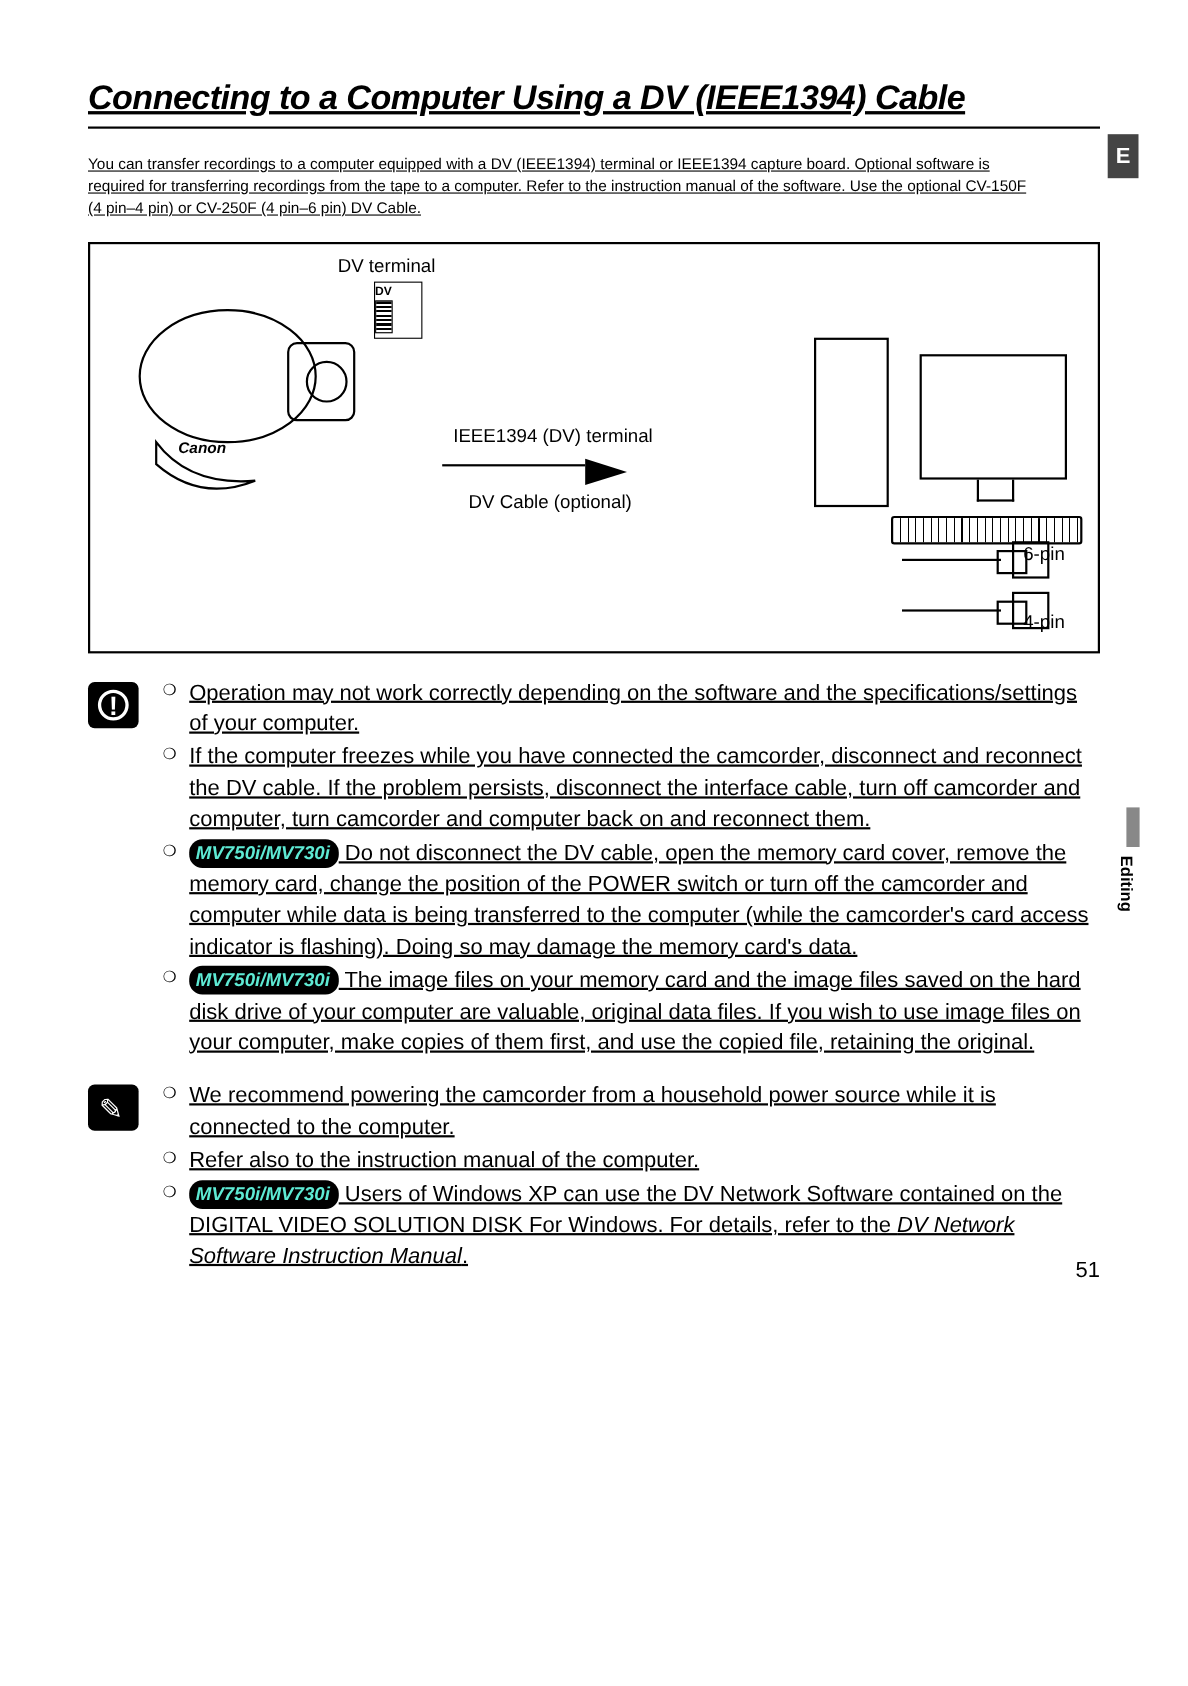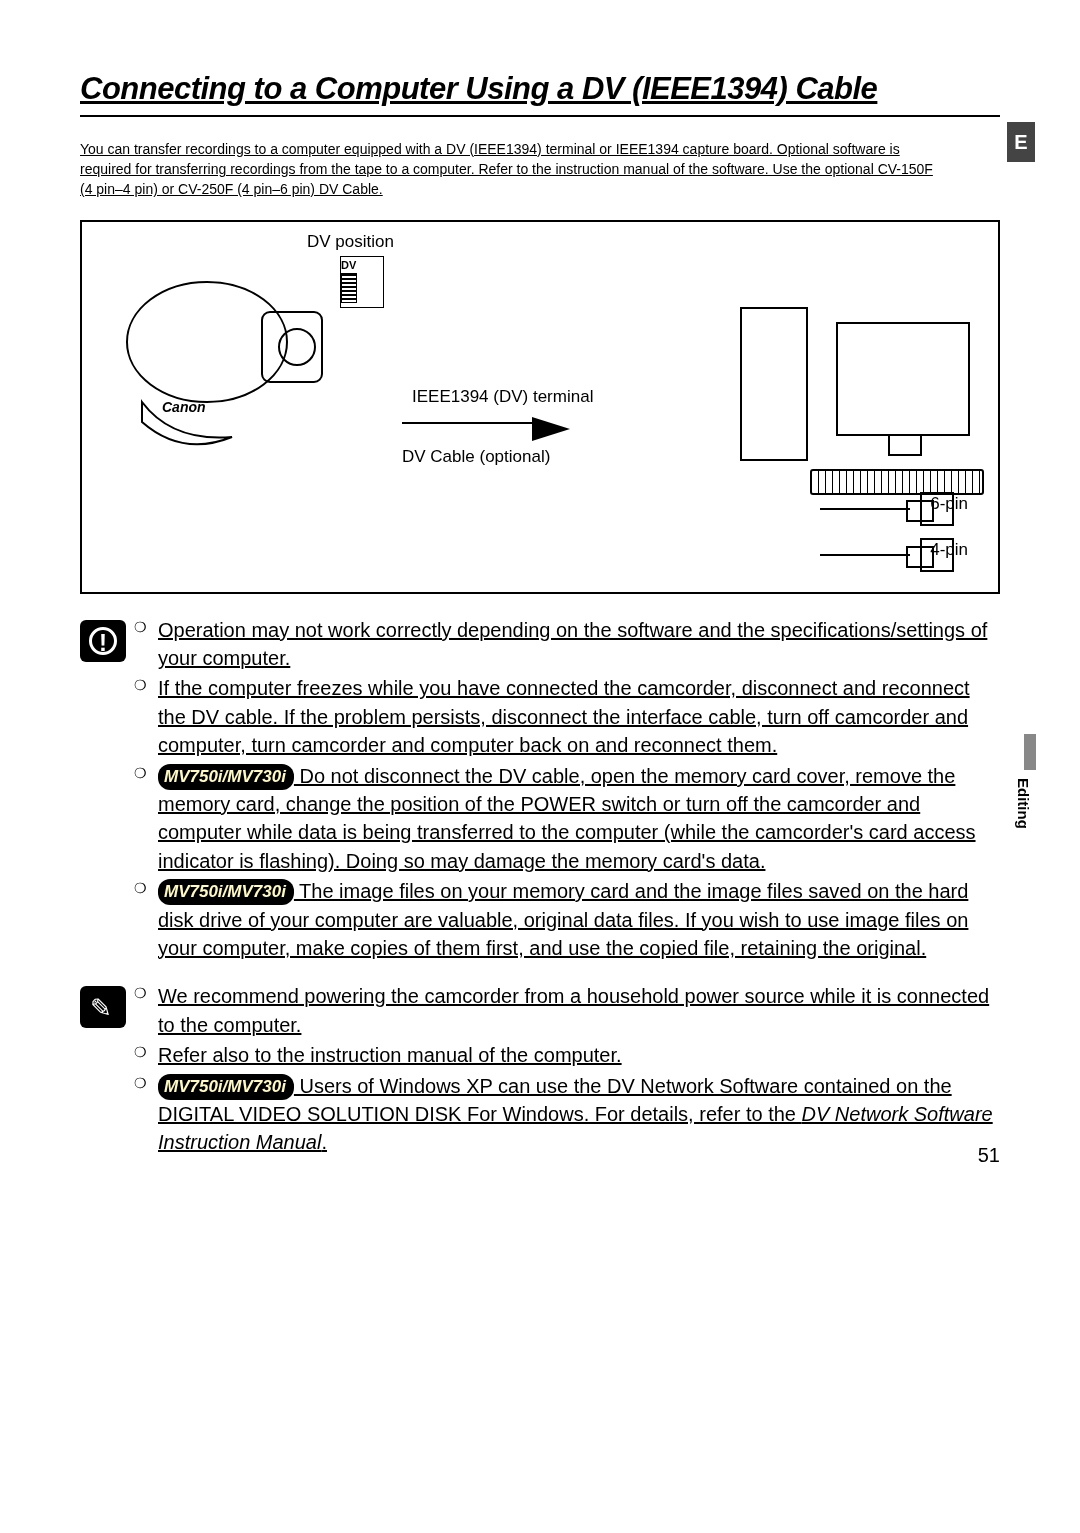--- a/index.html
+++ b/index.html
@@ -68,42 +68,42 @@
     margin-bottom: 22px;
     position: relative;
     font-size: 17px;
   }
   .diagram .label { position: absolute; }
   .dvterm { left: 225px; top: 10px; }
   .dvbox { position:absolute; left:258px; top:34px; border:1.5px solid #000; width:42px; height:50px; display:flex; flex-direction:column; align-items:flex-start; }
   .dvbox .dvtxt{font-size:11px;font-weight:bold;margin-top:2px;}
   .dvbox .port{width:14px;height:28px;border:1px solid #000;margin-top:2px;background:repeating-linear-gradient(#000,#000 2px,#fff 2px,#fff 4px);}
   .ieee { left: 330px; top: 165px; }
-  .dvcable { left: 320px; top: 225px; }
+  .dvcable { left: 344px; top: 225px; }
   .pin6 { right: 30px; top: 272px; }
-  .pin4 { right: 30px; top: 318px; text-align: center; }
+  .pin4 { right: 30px; top: 334px; text-align: center; }
   .camcorder {
     position: absolute; left: 30px; top: 40px; width: 250px; height: 195px;
   }
   .computer { position:absolute; right:28px; top:85px; width:230px; height:160px; }
   .monitor { position:absolute; right:0; top:15px; width:130px; height:110px; border:2px solid #000; }
   .monitor:after{content:"";position:absolute;bottom:-22px;left:50px;width:30px;height:18px;border:2px solid #000;border-top:none;}
   .tower { position:absolute; left:0; top:0; width:64px; height:150px; border:2px solid #000; }
   .keyboard{position:absolute; left:70px; bottom:-28px; width:170px; height:22px; border:2px solid #000; border-radius:3px; background:repeating-linear-gradient(90deg,#fff,#fff 6px,#000 6px,#000 7px);}
   .arrow { position:absolute; left:450px; top:195px; width:0; height:0; border-top:12px solid transparent; border-bottom:12px solid transparent; border-left:38px solid #000;}
   .cable-wiggle{position:absolute;left:320px;top:200px;width:130px;height:2px;background:#000;}
   .connector-row{position:absolute;right:28px;display:flex;align-items:center;gap:10px;}
   .conn1{top:270px;width:150px;}
   .conn2{top:316px;width:150px;}
   .conn-plug{width:90px;height:2px;background:#000;position:relative;}
   .conn-plug:after{content:"";position:absolute;right:-24px;top:-8px;width:24px;height:18px;border:2px solid #000;}
   .conn-port{width:30px;height:30px;border:2px solid #000;}
   .note-block {
     display: flex;
-    gap: 8px;
+    gap: 22px;
     margin-bottom: 18px;
     font-size: 20px;
     line-height: 1.42;
   }
   .note-icon {
     width: 46px;
     height: 42px;
     flex-shrink: 0;
     margin-top: 4px;
   }
@@ -156,21 +156,21 @@
   .note-list li:before {
     content: "❍";
     position: absolute;
     left: 0;
     top: 2px;
     font-size: 14px;
   }
   .model-badge {
     display: inline-block;
     background: #000;
-    color: #fef9c3;
+    color: #5eead4;
     font-weight: bold;
     font-style: italic;
     padding: 1px 8px 1px 6px;
     border-radius: 12px;
     font-size: 17px;
     vertical-align: 1px;
   }
   .page-num {
     position: absolute;
     bottom: 40px;
@@ -185,21 +185,21 @@
 <div class="page">
   <h1 class="title">Connecting to a Computer Using a DV (IEEE1394) Cable</h1>
 
   <div class="lang-tab">E</div>
   <div class="section-tab"></div>
   <div class="side-label">Editing</div>
 
   <p class="intro">You can transfer recordings to a computer equipped with a DV (IEEE1394) terminal or IEEE1394 capture board. Optional software is required for transferring recordings from the tape to a computer. Refer to the instruction manual of the software. Use the optional CV-150F (4 pin–4 pin) or CV-250F (4 pin–6 pin) DV Cable.</p>
 
   <div class="diagram">
-    <span class="label dvterm">DV position</span>
+    <span class="label dvterm">DV terminal</span>
     <div class="dvbox">
       <span class="dvtxt">DV</span>
       <div class="port"></div>
     </div>
     <svg class="camcorder" viewBox="0 0 250 195">
       <ellipse cx="95" cy="80" rx="80" ry="60" fill="none" stroke="#000" stroke-width="2"></ellipse>
       <rect x="150" y="50" width="60" height="70" fill="none" stroke="#000" stroke-width="2" rx="8"></rect>
       <path d="M30 140 Q 60 180 120 175 Q 70 195 30 160 Z" fill="none" stroke="#000" stroke-width="2"></path>
       <circle cx="185" cy="85" r="18" fill="none" stroke="#000" stroke-width="2"></circle>
       <text x="50" y="150" font-size="14" font-style="italic" font-weight="bold">Canon</text>

